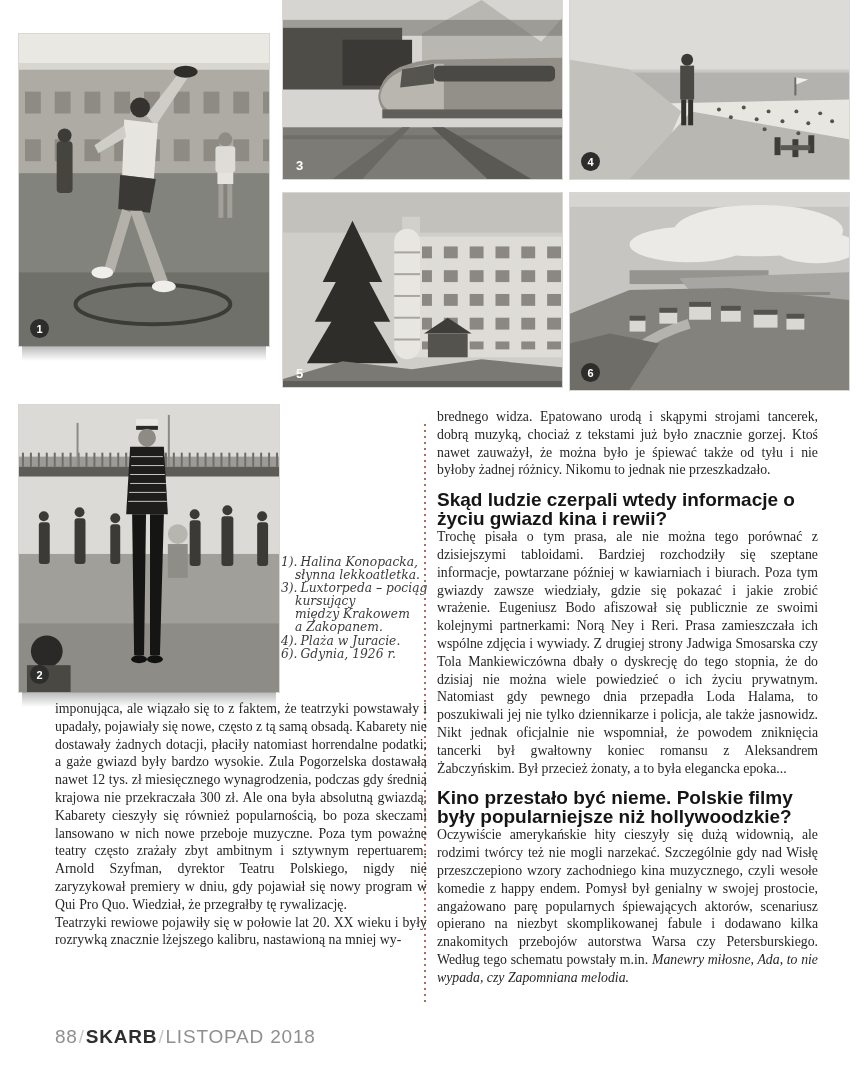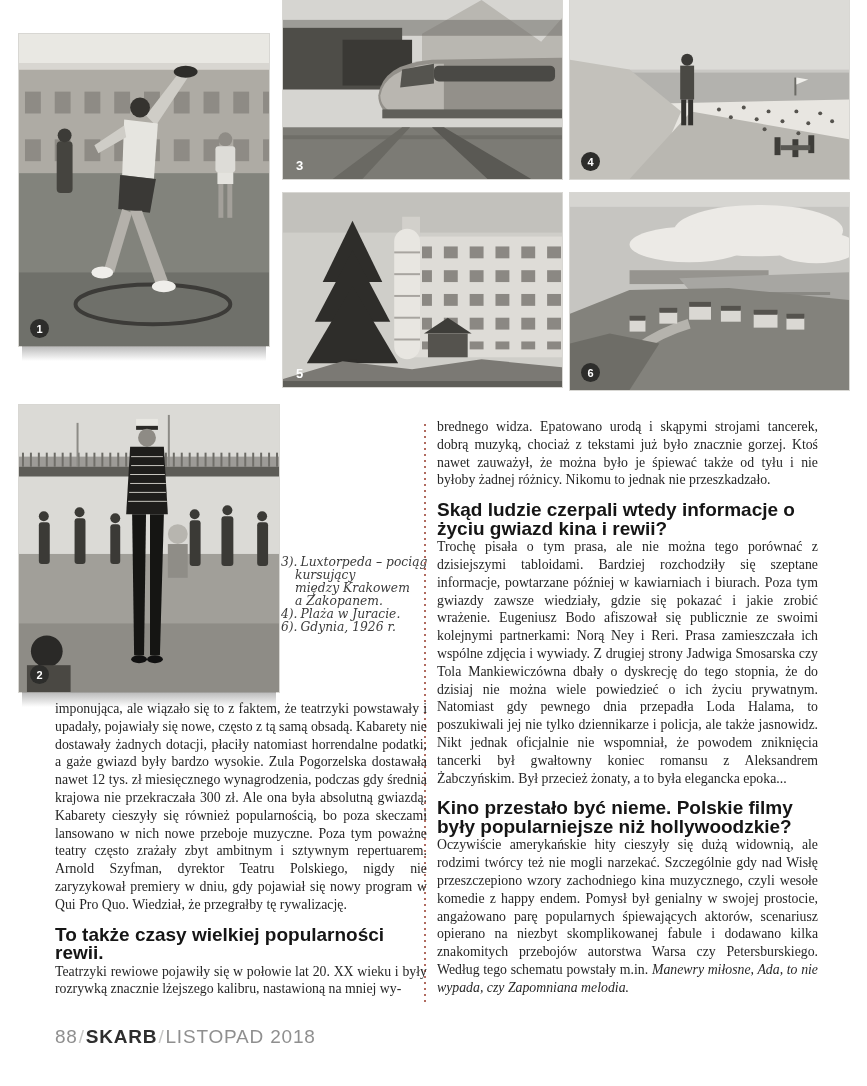--- a/index.html
+++ b/index.html
@@ -25,21 +25,21 @@
         font-family:"DejaVu Serif",serif;font-style:italic;font-size:12.3px;line-height:13.1px;}
   .cap-item{white-space:pre-line;padding-left:14px;text-indent:-14px;}
   .cap-num{padding-right:3px;}
   
   .divider{position:absolute;left:424px;top:424px;width:2px;height:582px;
         background-image:repeating-linear-gradient(180deg,#b06a5f 0 2px,rgba(0,0,0,0) 2px 6px);}
   
   .col{position:absolute;text-align:justify;color:#262626;font-size:13.8px;line-height:17.8px;}
   .col p{margin:0;}
   .col-left{left:55px;top:700px;width:372px;}
-  .col-right{left:437px;top:418px;width:381px;}
+  .col-right{left:437px;top:408px;width:381px;}
   .sub{font-family:"Liberation Sans",sans-serif;font-weight:700;font-size:19px;
         line-height:18.5px;color:#151515;margin:12px 0 0 0;text-align:left;}
   .titles{font-style:italic;}
   
   .footer{position:absolute;left:55px;top:1026px;font-family:"Liberation Sans",sans-serif;
         font-size:19px;letter-spacing:.8px;color:#8f8f8f;}
   .footer b{color:#2e2e2e;font-weight:700;}
   .footer .sep{color:#c6c6c5;padding:0 1px;}
 </style>
 </head>
@@ -262,33 +262,34 @@
       <polygon points="132,110 146,110 142,252 132,252" fill="#151513"></polygon>
       <ellipse cx="121" cy="256" rx="8" ry="4" fill="#111"></ellipse>
         <ellipse cx="137" cy="256" rx="8" ry="4" fill="#111"></ellipse>
       <circle cx="28" cy="248" r="16" fill="#2a2927"></circle>
         <rect x="8" y="262" width="44" height="27" fill="#4a4843"></rect>
     </svg>
     <span class="badge">2</span>
   </div>
 
   <div class="captions">
+    <div class="cap-item"><span class="cap-num">1).</span><span>Halina Konopacka,
+słynna lekkoatletka.</span></div>
     <div class="cap-item"><span class="cap-num">3).</span><span>Luxtorpeda – pociąg
 kursujący
 między Krakowem
 a Zakopanem.</span></div>
     <div class="cap-item"><span class="cap-num">4).</span><span>Plaża w Juracie.</span></div>
     <div class="cap-item"><span class="cap-num">6).</span><span>Gdynia, 1926 r.</span></div>
   </div>
 
   <div class="divider"></div>
 
   <div class="col col-left">
     <p>imponująca, ale wiązało się to z faktem, że teatrzyki powstawały i upadały, pojawiały się nowe, często z tą samą obsadą. Kabarety nie dostawały żadnych dotacji, płaciły natomiast horrendalne podatki, a gaże gwiazd były bardzo wysokie. Zula Pogorzelska dostawała nawet 12 tys. zł miesięcznego wynagrodzenia, podczas gdy średnia krajowa nie przekraczała 300 zł. Ale ona była absolutną gwiazdą. Kabarety cieszyły się również popularnością, bo poza skeczami lansowano w nich nowe przeboje muzyczne. Poza tym poważne teatry często zrażały zbyt ambitnym i sztywnym repertuarem. Arnold Szyfman, dyrektor Teatru Polskiego, nigdy nie zaryzykował premiery w dniu, gdy pojawiał się nowy program w Qui Pro Quo. Wiedział, że przegrałby tę rywalizację.</p>
-    <h3 class="sub">To także czasy wielkiej popularności rewii.</h3>
     <p>Teatrzyki rewiowe pojawiły się w połowie lat 20. XX wieku i były rozrywką znacznie lżejszego kalibru, nastawioną na mniej wy-</p>
   </div>
 
   <div class="col col-right">
     <p>brednego widza. Epatowano urodą i skąpymi strojami tancerek, dobrą muzyką, chociaż z tekstami już było znacznie gorzej. Ktoś nawet zauważył, że można było je śpiewać także od tyłu i nie byłoby żadnej różnicy. Nikomu to jednak nie przeszkadzało.</p>
     <h3 class="sub">Skąd ludzie czerpali wtedy informacje o życiu gwiazd kina i rewii?</h3>
     <p>Trochę pisała o tym prasa, ale nie można tego porównać z dzisiejszymi tabloidami. Bardziej rozchodziły się szeptane informacje, powtarzane później w kawiarniach i biurach. Poza tym gwiazdy zawsze wiedziały, gdzie się pokazać i jakie zrobić wrażenie. Eugeniusz Bodo afiszował się publicznie ze swoimi kolejnymi partnerkami: Norą Ney i Reri. Prasa zamieszczała ich wspólne zdjęcia i wywiady. Z drugiej strony Jadwiga Smosarska czy Tola Mankiewiczówna dbały o dyskrecję do tego stopnia, że do dzisiaj nie można wiele powiedzieć o ich życiu prywatnym. Natomiast gdy pewnego dnia przepadła Loda Halama, to poszukiwali jej nie tylko dziennikarze i policja, ale także jasnowidz. Nikt jednak oficjalnie nie wspomniał, że powodem zniknięcia tancerki był gwałtowny koniec romansu z Aleksandrem Żabczyńskim. Był przecież żonaty, a to była elegancka epoka...</p>
     <h3 class="sub">Kino przestało być nieme. Polskie filmy były popularniejsze niż hollywoodzkie?</h3>
     <p><span>Oczywiście amerykańskie hity cieszyły się dużą widownią, ale rodzimi twórcy też nie mogli narzekać. Szczególnie gdy nad Wisłę przeszczepiono wzory zachodniego kina muzycznego, czyli wesołe komedie z happy endem. Pomysł był genialny w swojej prostocie, angażowano parę popularnych śpiewających aktorów, scenariusz opierano na niezbyt skomplikowanej fabule i dodawano kilka znakomitych przebojów autorstwa Warsa czy Petersburskiego. Według tego schematu powstały m.in. </span><span class="titles">Manewry miłosne, Ada, to nie wypada, czy Zapomniana melodia.</span></p>
   </div>

